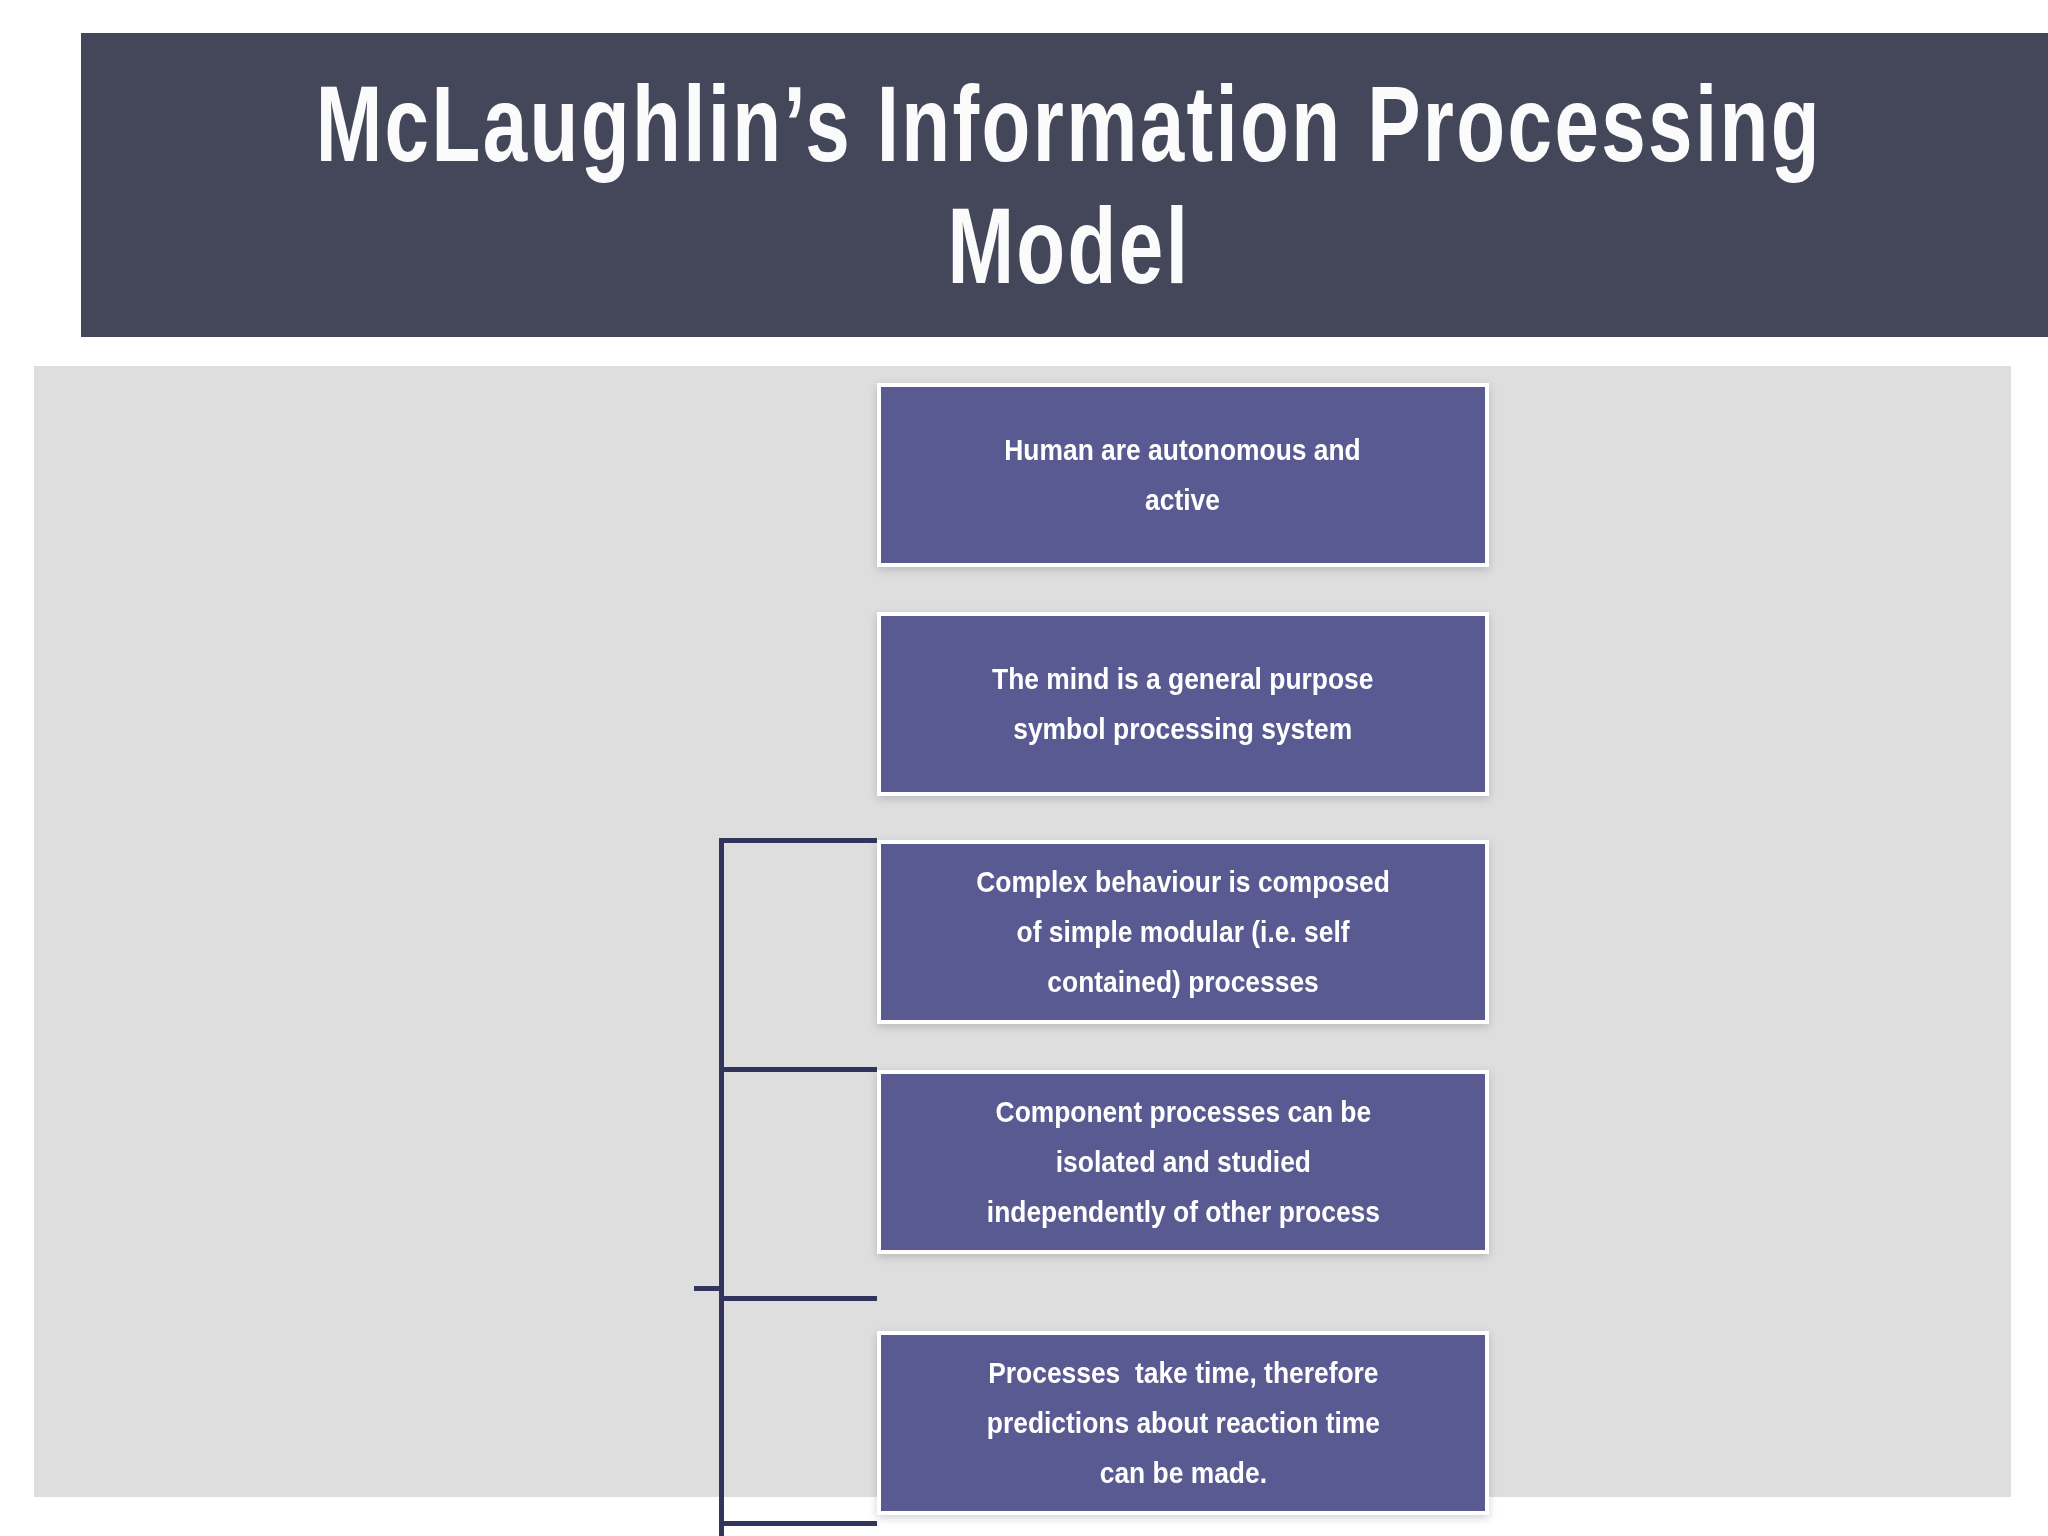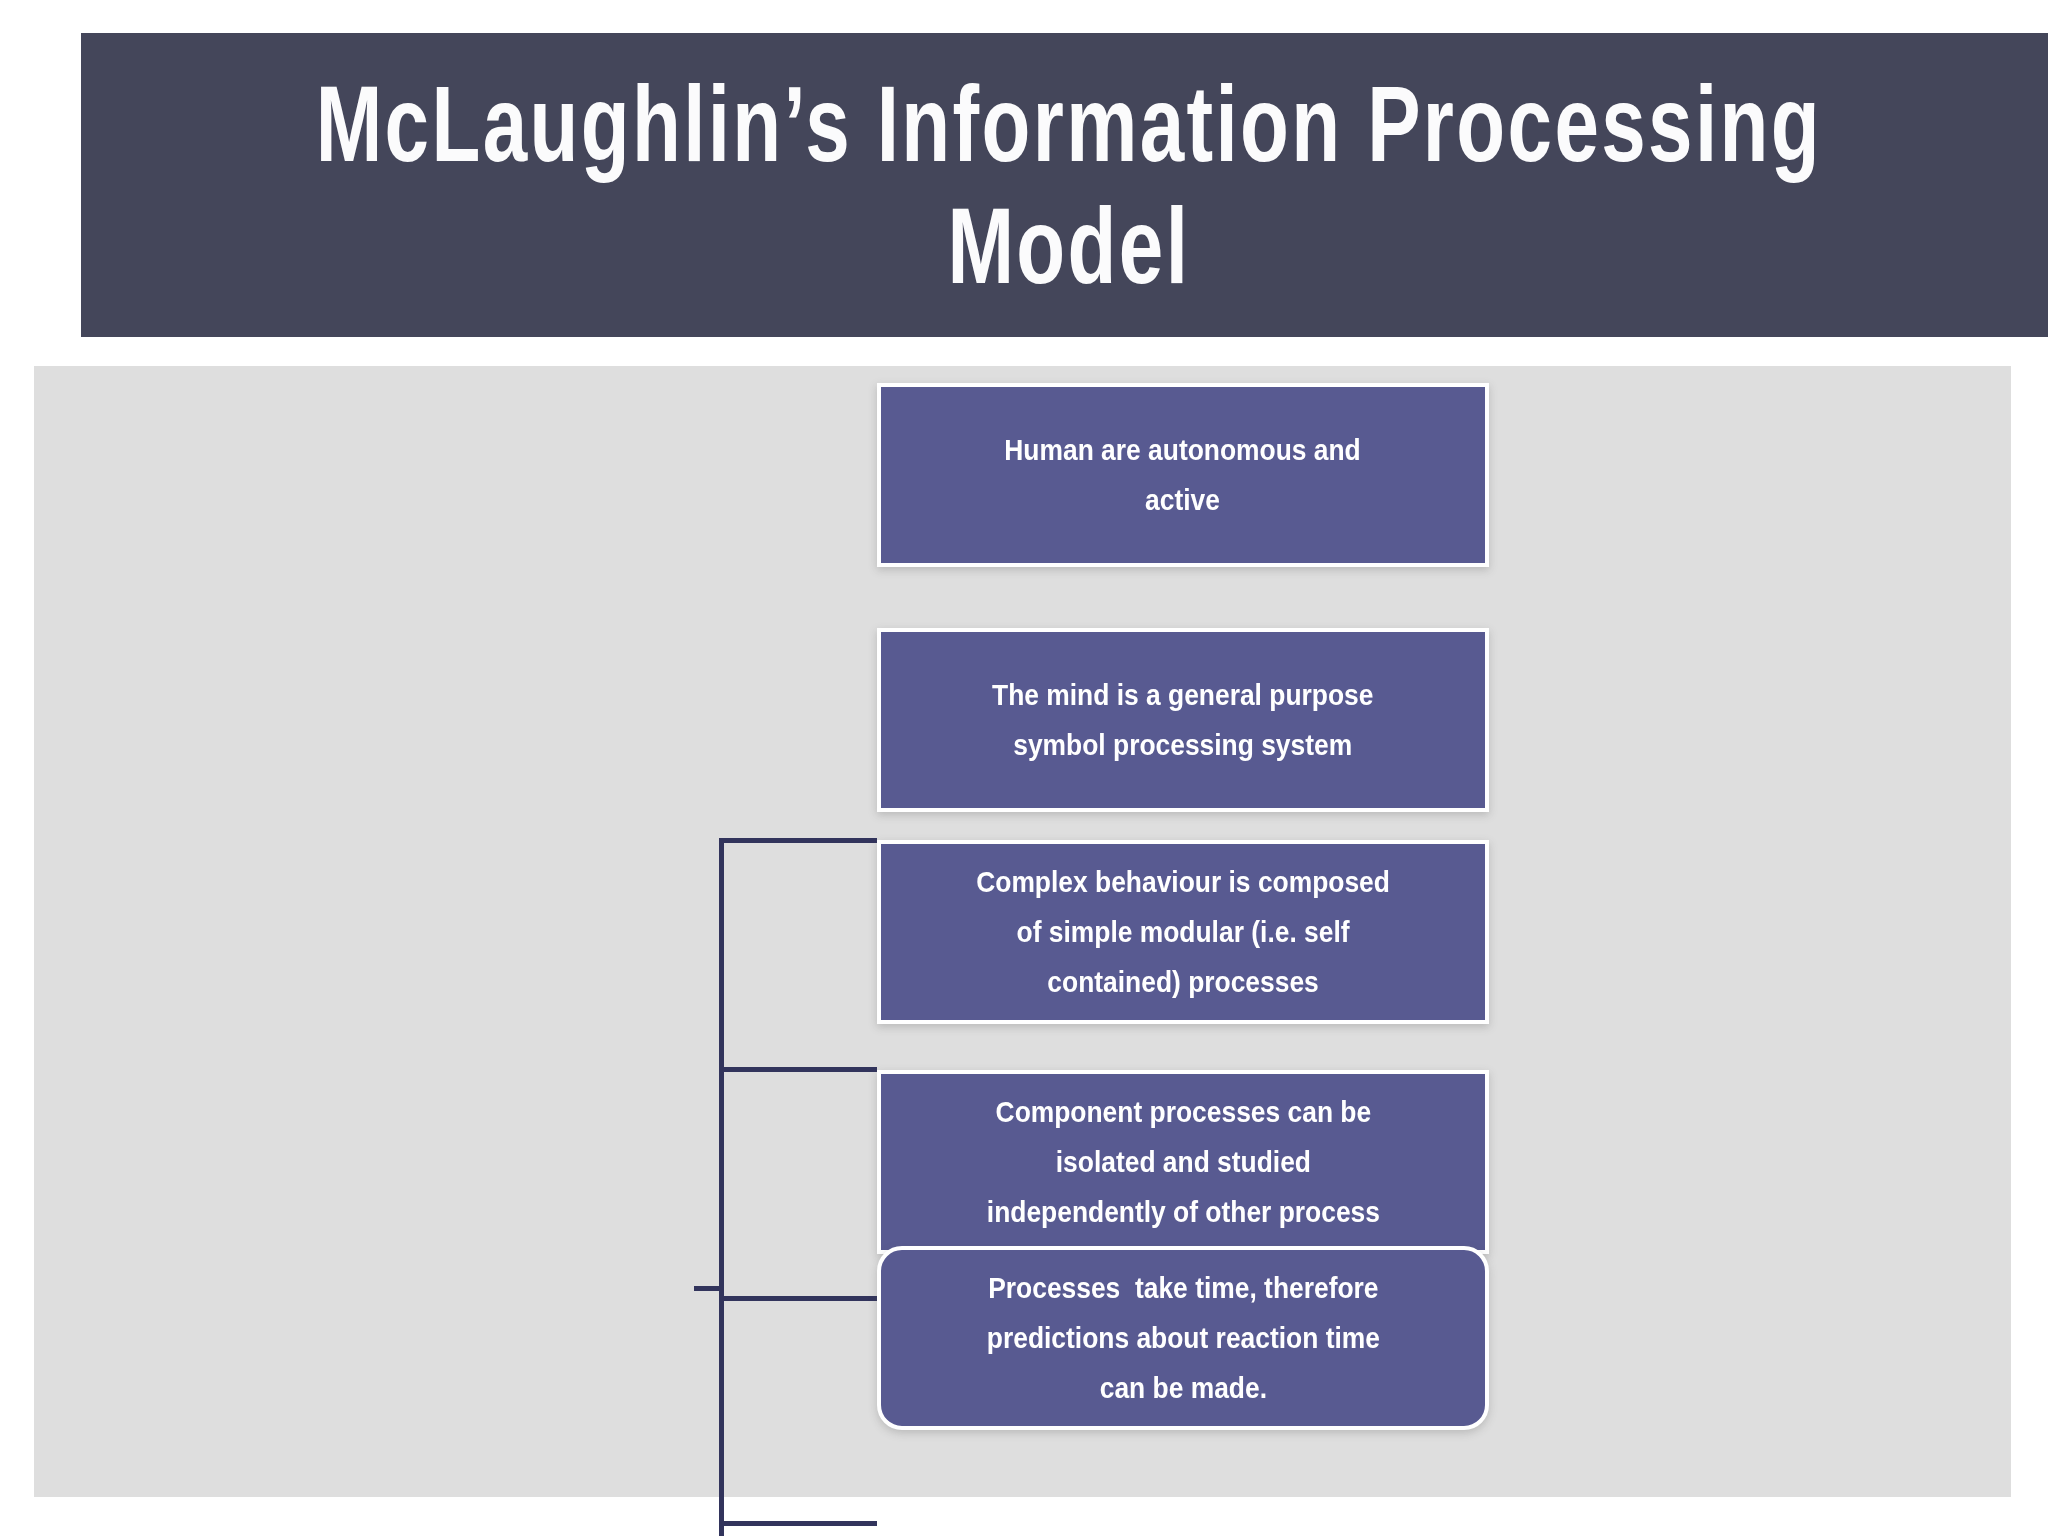--- a/index.html
+++ b/index.html
@@ -97,24 +97,24 @@
   .root-box .lines { transform: scaleX(0.90); }
 
   .child {
     left: 843px;
     width: 612px;
     height: 184px;
     font-size: 30px;
     line-height: 50px;
   }
   .child-1 { top: 17px;  }
-  .child-2 { top: 262px; }
+  .child-2 { top: 246px; }
   .child-3 { top: 474px; }
   .child-4 { top: 704px; }
-  .child-5 { top: 880px; border-radius: 25px; }
+  .child-5 { top: 965px; }
 </style>
 </head>
 <body>
 
 <div class="slide">
 
   <div class="header">
     <div class="title">
       <div>McLaughlin’s Information Processing</div>
       <div>Model</div>

